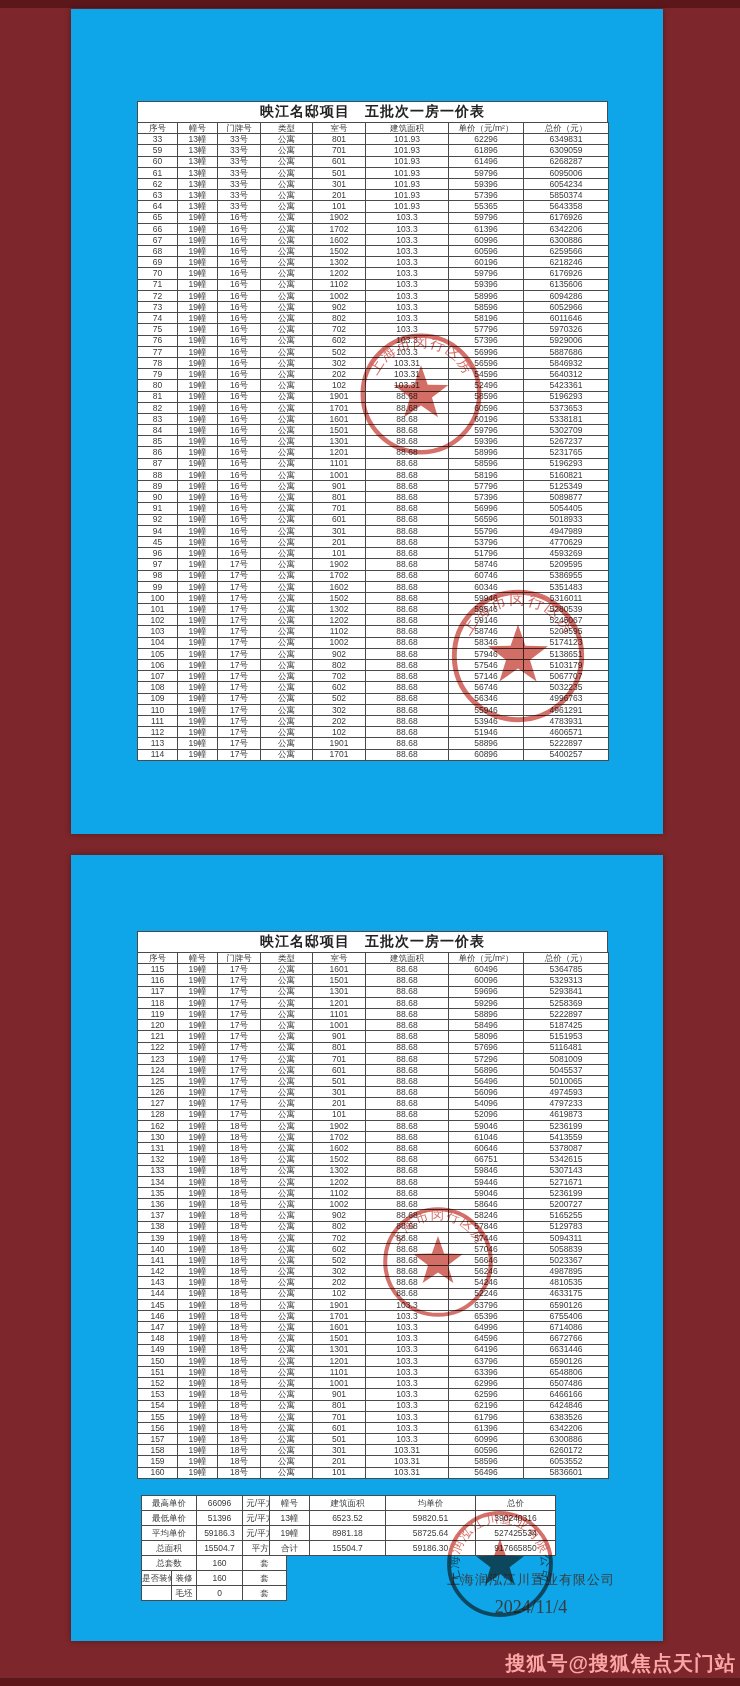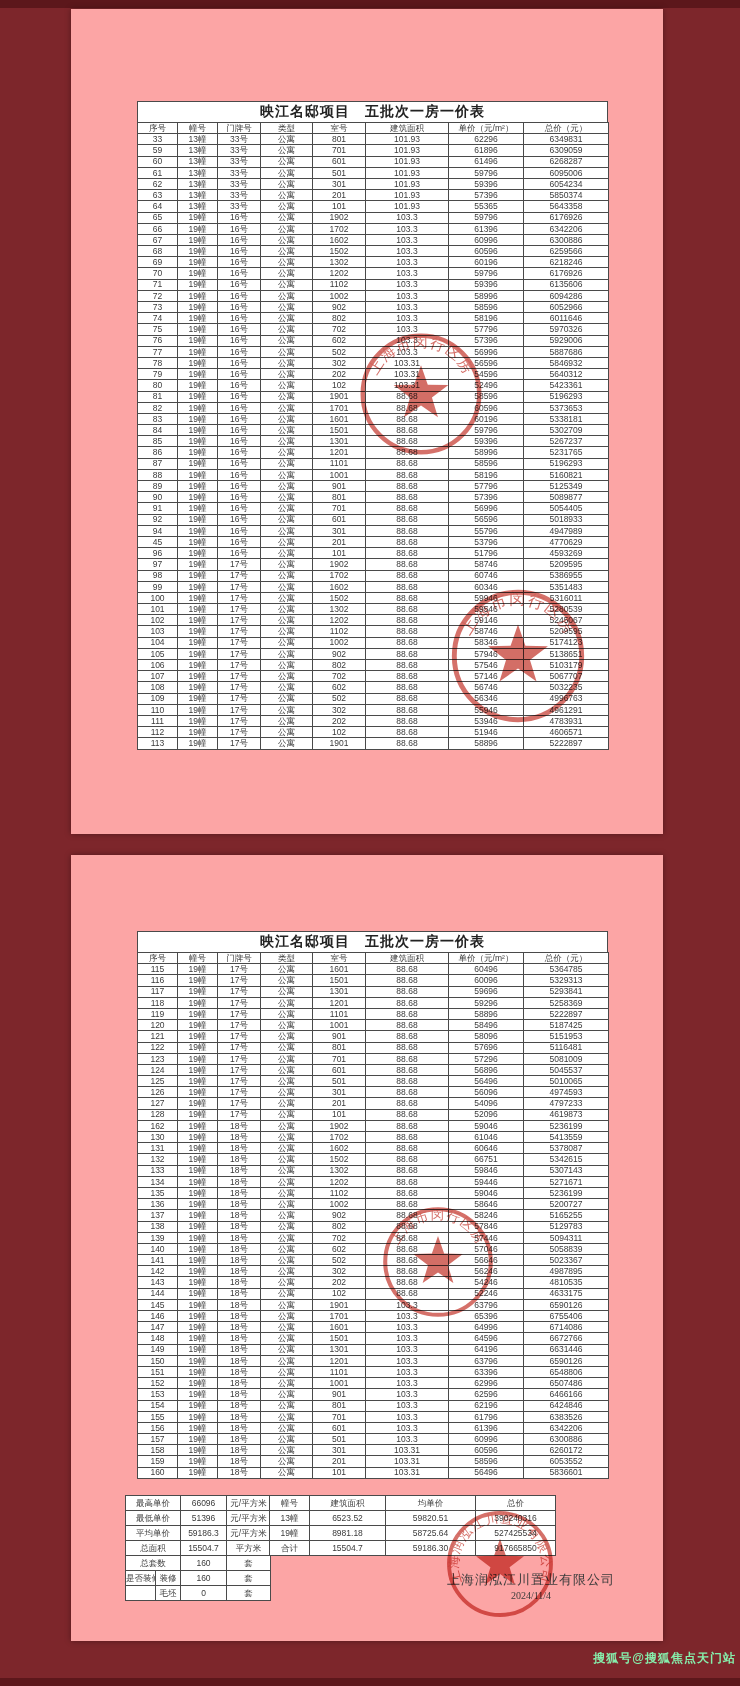--- a/index.html
+++ b/index.html
@@ -3,21 +3,21 @@
 <meta charset="utf-8">
 <style>
   html,body{margin:0;padding:0;}
   body{
     width:740px;height:1686px;position:relative;overflow:hidden;
     background:#7d262b;
     font-family:"Liberation Sans", sans-serif;
   }
   .edge-strip{position:absolute;left:0;width:740px;background:#5c171b;}
   .sheet{
-    position:absolute;left:71px;width:592px;background:#fca5a5;
+    position:absolute;left:71px;width:592px;background:#0ea5e9;
     box-shadow:0 0 6px rgba(0,0,0,.35);
   }
   #sheet1{top:9px;height:825px;}
   #sheet2{top:855px;height:786px;}
   .table-box{position:absolute;}
   .tbl-title{
     border:1px solid #4a4a4a;border-bottom:none;
     height:20px;line-height:20px;text-align:center;
     font-family:"Liberation Serif", serif;font-weight:bold;font-size:14px;color:#222;
     letter-spacing:1px;background:#fff;
@@ -29,24 +29,24 @@
     overflow:hidden;white-space:nowrap;
   }
   table.price tr{height:11.2px;}
   table.sum tr{height:15px;}
   .stamp{position:absolute;mix-blend-mode:multiply;opacity:.85;pointer-events:none;}
   .company-block{
     position:absolute;text-align:center;color:#3c3c3c;
     font-family:"Liberation Serif", serif;
   }
   .company-line{font-size:13px;letter-spacing:1px;}
-  .date-line{font-size:10px;margin-top:1px;}
+  .date-line{font-size:18px;margin-top:8px;}
   #watermark{
     position:absolute;right:4px;top:1650px;
-    font-size:12px;font-weight:bold;color:#86efac;letter-spacing:1px;text-align:center;
+    font-size:20px;font-weight:bold;color:#fca5a5;letter-spacing:1px;text-align:center;
   }
 </style>
 </head>
 <body>
 
 <div class="edge-strip" style="top:0;height:8px;"></div>
 <div class="edge-strip" style="top:1678px;height:8px;"></div>
 
 <div class="sheet" id="sheet1">
   <div class="table-box" style="left:66px;top:92px;width:471px;">
@@ -617,20 +617,30 @@
           </tr>
           <tr>
             <td>113</td>
             <td>19幢</td>
             <td>17号</td>
             <td>公寓</td>
             <td>1901</td>
             <td>88.68</td>
             <td>58896</td>
             <td>5222897</td>
+          </tr>
+          <tr>
+            <td>114</td>
+            <td>19幢</td>
+            <td>17号</td>
+            <td>公寓</td>
+            <td>1701</td>
+            <td>88.68</td>
+            <td>60896</td>
+            <td>5400257</td>
           </tr>
         </tbody>
       </table>
   </div>
 <div class="stamp" style="left: 286px; top: 321px;"><svg width="128" height="128" viewBox="-100 -100 200 200">
       <defs>
           <path id="arc0" d="M -72 22 A 75 75 0 1 1 72 22" fill="none"></path>
         </defs>
       <circle cx="0" cy="0" r="91" fill="none" stroke="#c8453c" stroke-width="7" opacity="0.9"></circle>
       <text font-size="23" fill="#c8453c" opacity="0.9" letter-spacing="2" font-family="Liberation Serif, serif">
@@ -1134,21 +1144,21 @@
             <td>公寓</td>
             <td>101</td>
             <td>103.31</td>
             <td>56496</td>
             <td>5836601</td>
           </tr>
         </tbody>
       </table>
   </div>
 
-  <div class="table-box" style="left:54px;top:640px;width:145px;">
+  <div class="table-box" style="left:70px;top:640px;width:145px;">
     <table class="grid sum">
         <colgroup>
           <col style="width: 30px;">
           <col style="width: 25px;">
           <col style="width: 46px;">
           <col style="width: 44px;">
         </colgroup>
         <tbody>
           <tr>
             <td colspan="2">最高单价</td>

